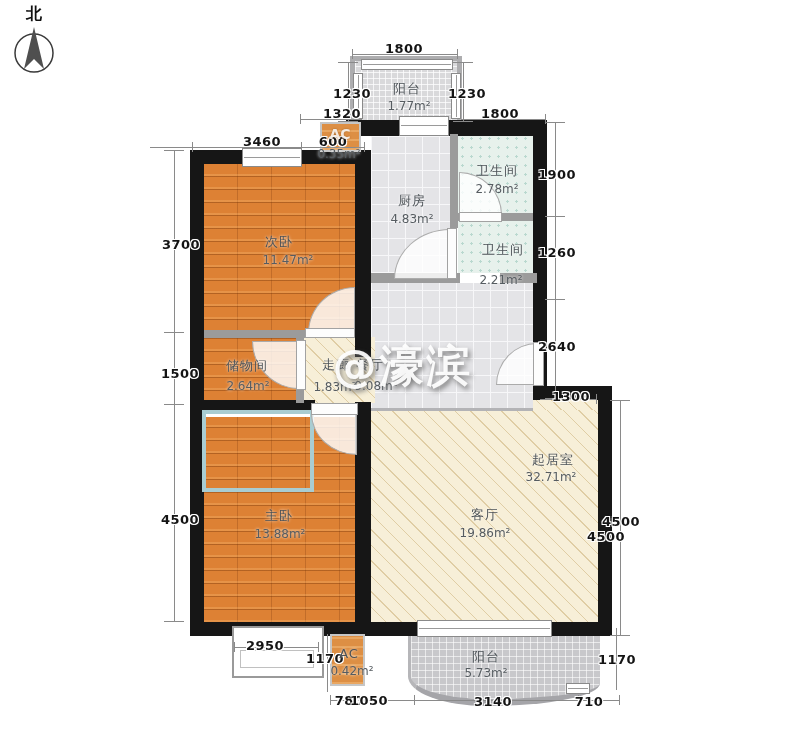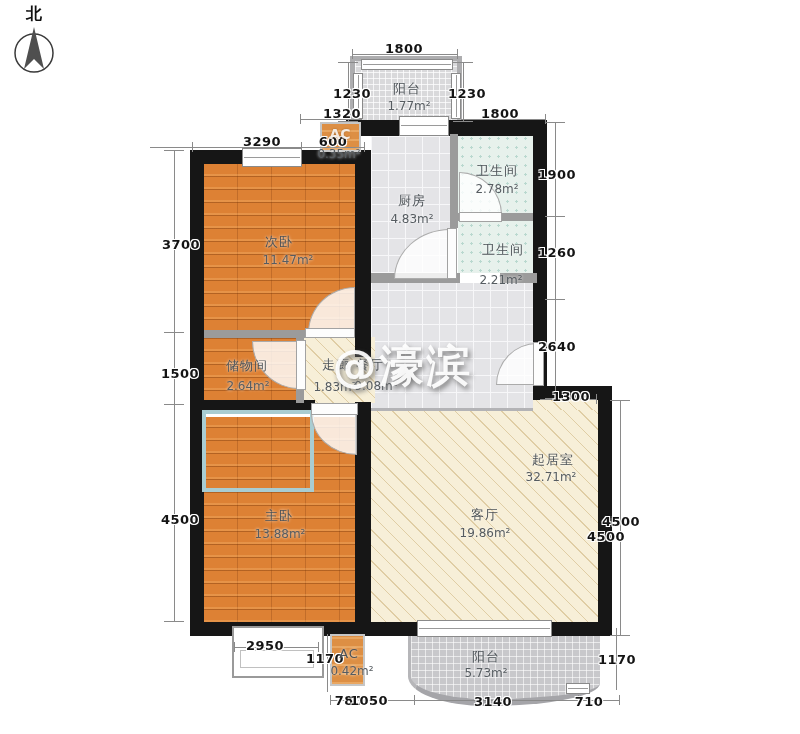--- a/index.html
+++ b/index.html
@@ -164,21 +164,21 @@
   <div class="abs dl" style="left:364px;top:695px;width:1px;height:10px"></div>
   <div class="abs dl" style="left:414px;top:695px;width:1px;height:10px"></div>
   <div class="abs dl" style="left:578px;top:695px;width:1px;height:10px"></div>
   <div class="abs dl" style="left:619px;top:695px;width:1px;height:10px"></div>
 
   <div class="dlab" style="left:404px;top:48px">1800</div>
   <div class="dlab" style="left:352px;top:93px">1230</div>
   <div class="dlab" style="left:467px;top:93px">1230</div>
   <div class="dlab" style="left:342px;top:113px">1320</div>
   <div class="dlab" style="left:500px;top:113px">1800</div>
-  <div class="dlab" style="left:262px;top:141px">3290</div>
+  <div class="dlab" style="left:262px;top:141px">3460</div>
   <div class="dlab" style="left:333px;top:141px">600</div>
   <div class="dlab" style="left:181px;top:244px">3700</div>
   <div class="dlab" style="left:180px;top:373px">1500</div>
   <div class="dlab" style="left:180px;top:519px">4500</div>
   <div class="dlab" style="left:557px;top:174px">1900</div>
   <div class="dlab" style="left:557px;top:252px">1260</div>
   <div class="dlab" style="left:557px;top:346px">2640</div>
   <div class="dlab" style="left:571px;top:396px">1300</div>
   <div class="dlab" style="left:621px;top:521px">4500</div>
   <div class="dlab" style="left:606px;top:536px">4500</div>

